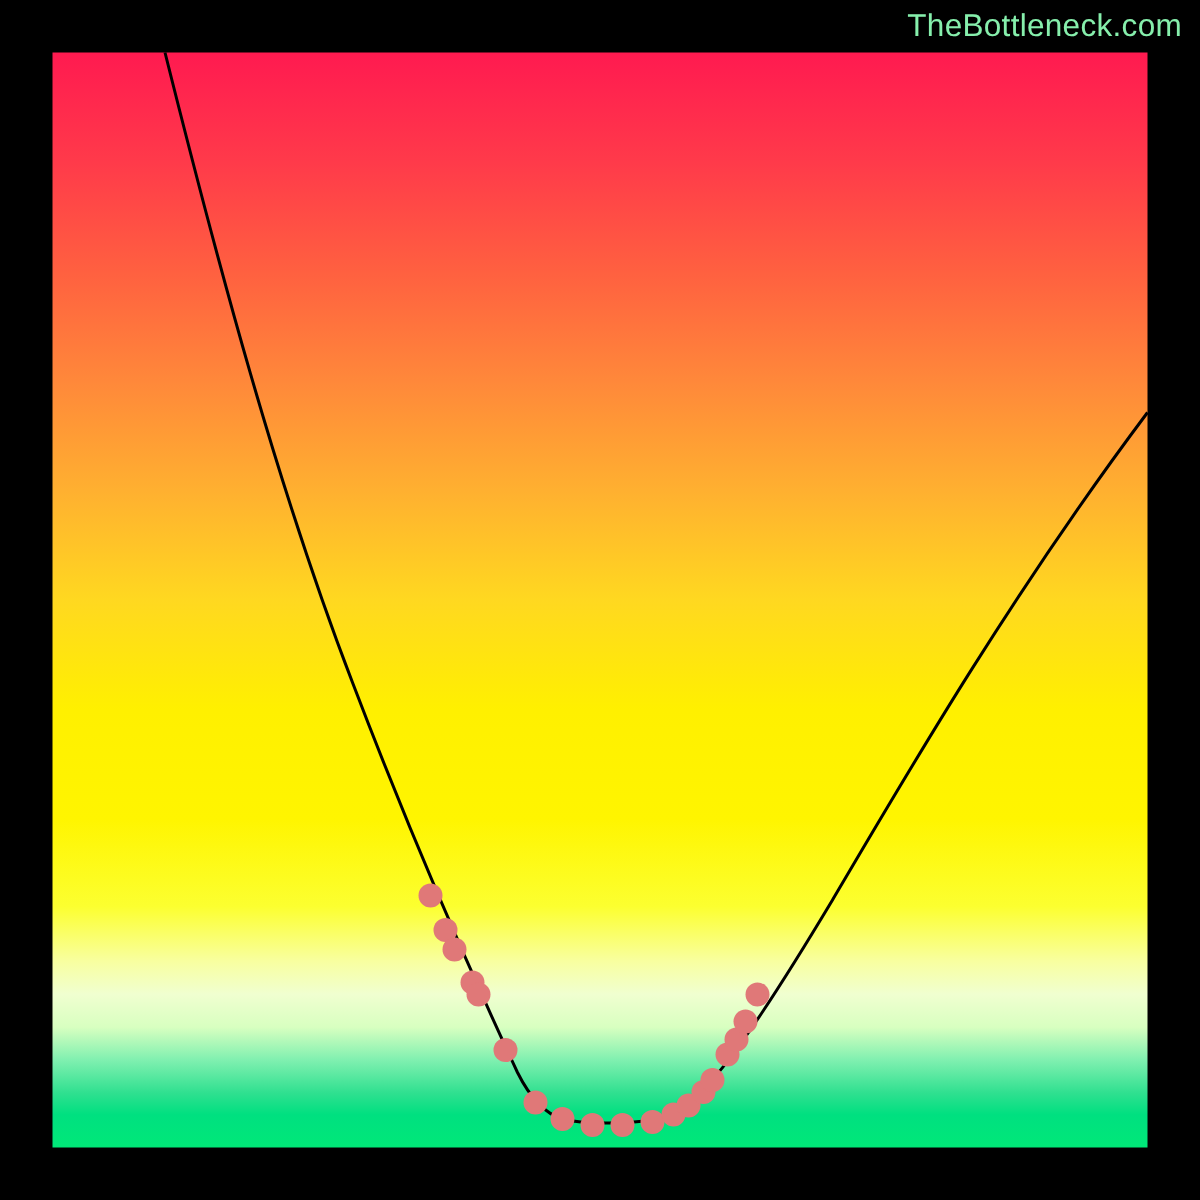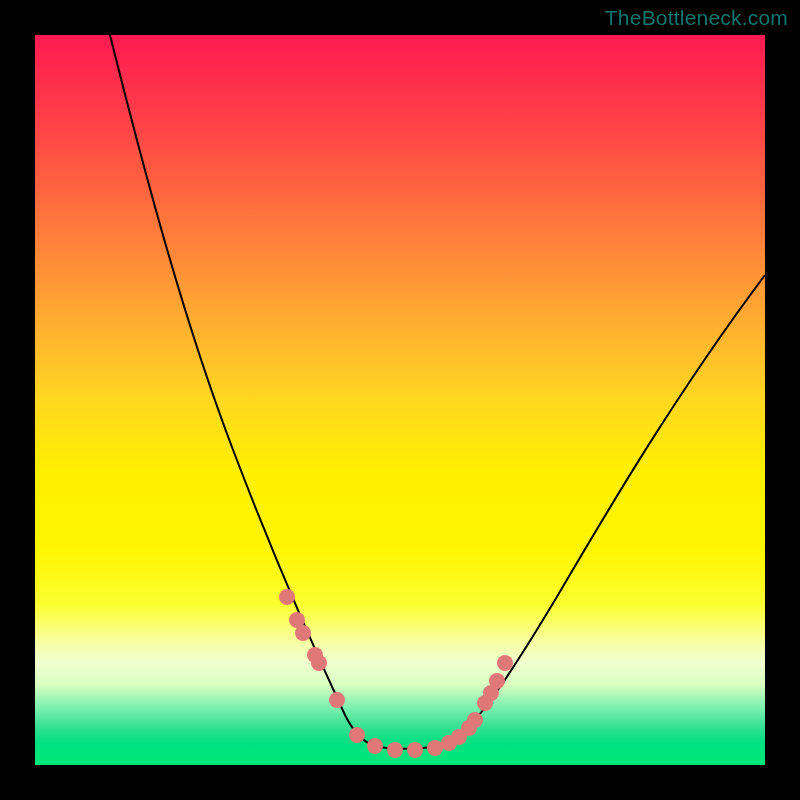--- a/index.html
+++ b/index.html
@@ -33,21 +33,21 @@
       #80f0b0 92%,
       #30e090 95%,
       #00e080 97%,
       #00e878 100%
     );
   }
   .watermark {
     position: absolute;
     top: 6px;
     right: 12px;
-    color: #0f766e;
+    color: #86efac;
     font-size: 21px;
     font-weight: 500;
     letter-spacing: 0.2px;
   }
   svg.overlay {
     position: absolute;
     left: 0;
     top: 0;
     width: 730px;
     height: 730px;

